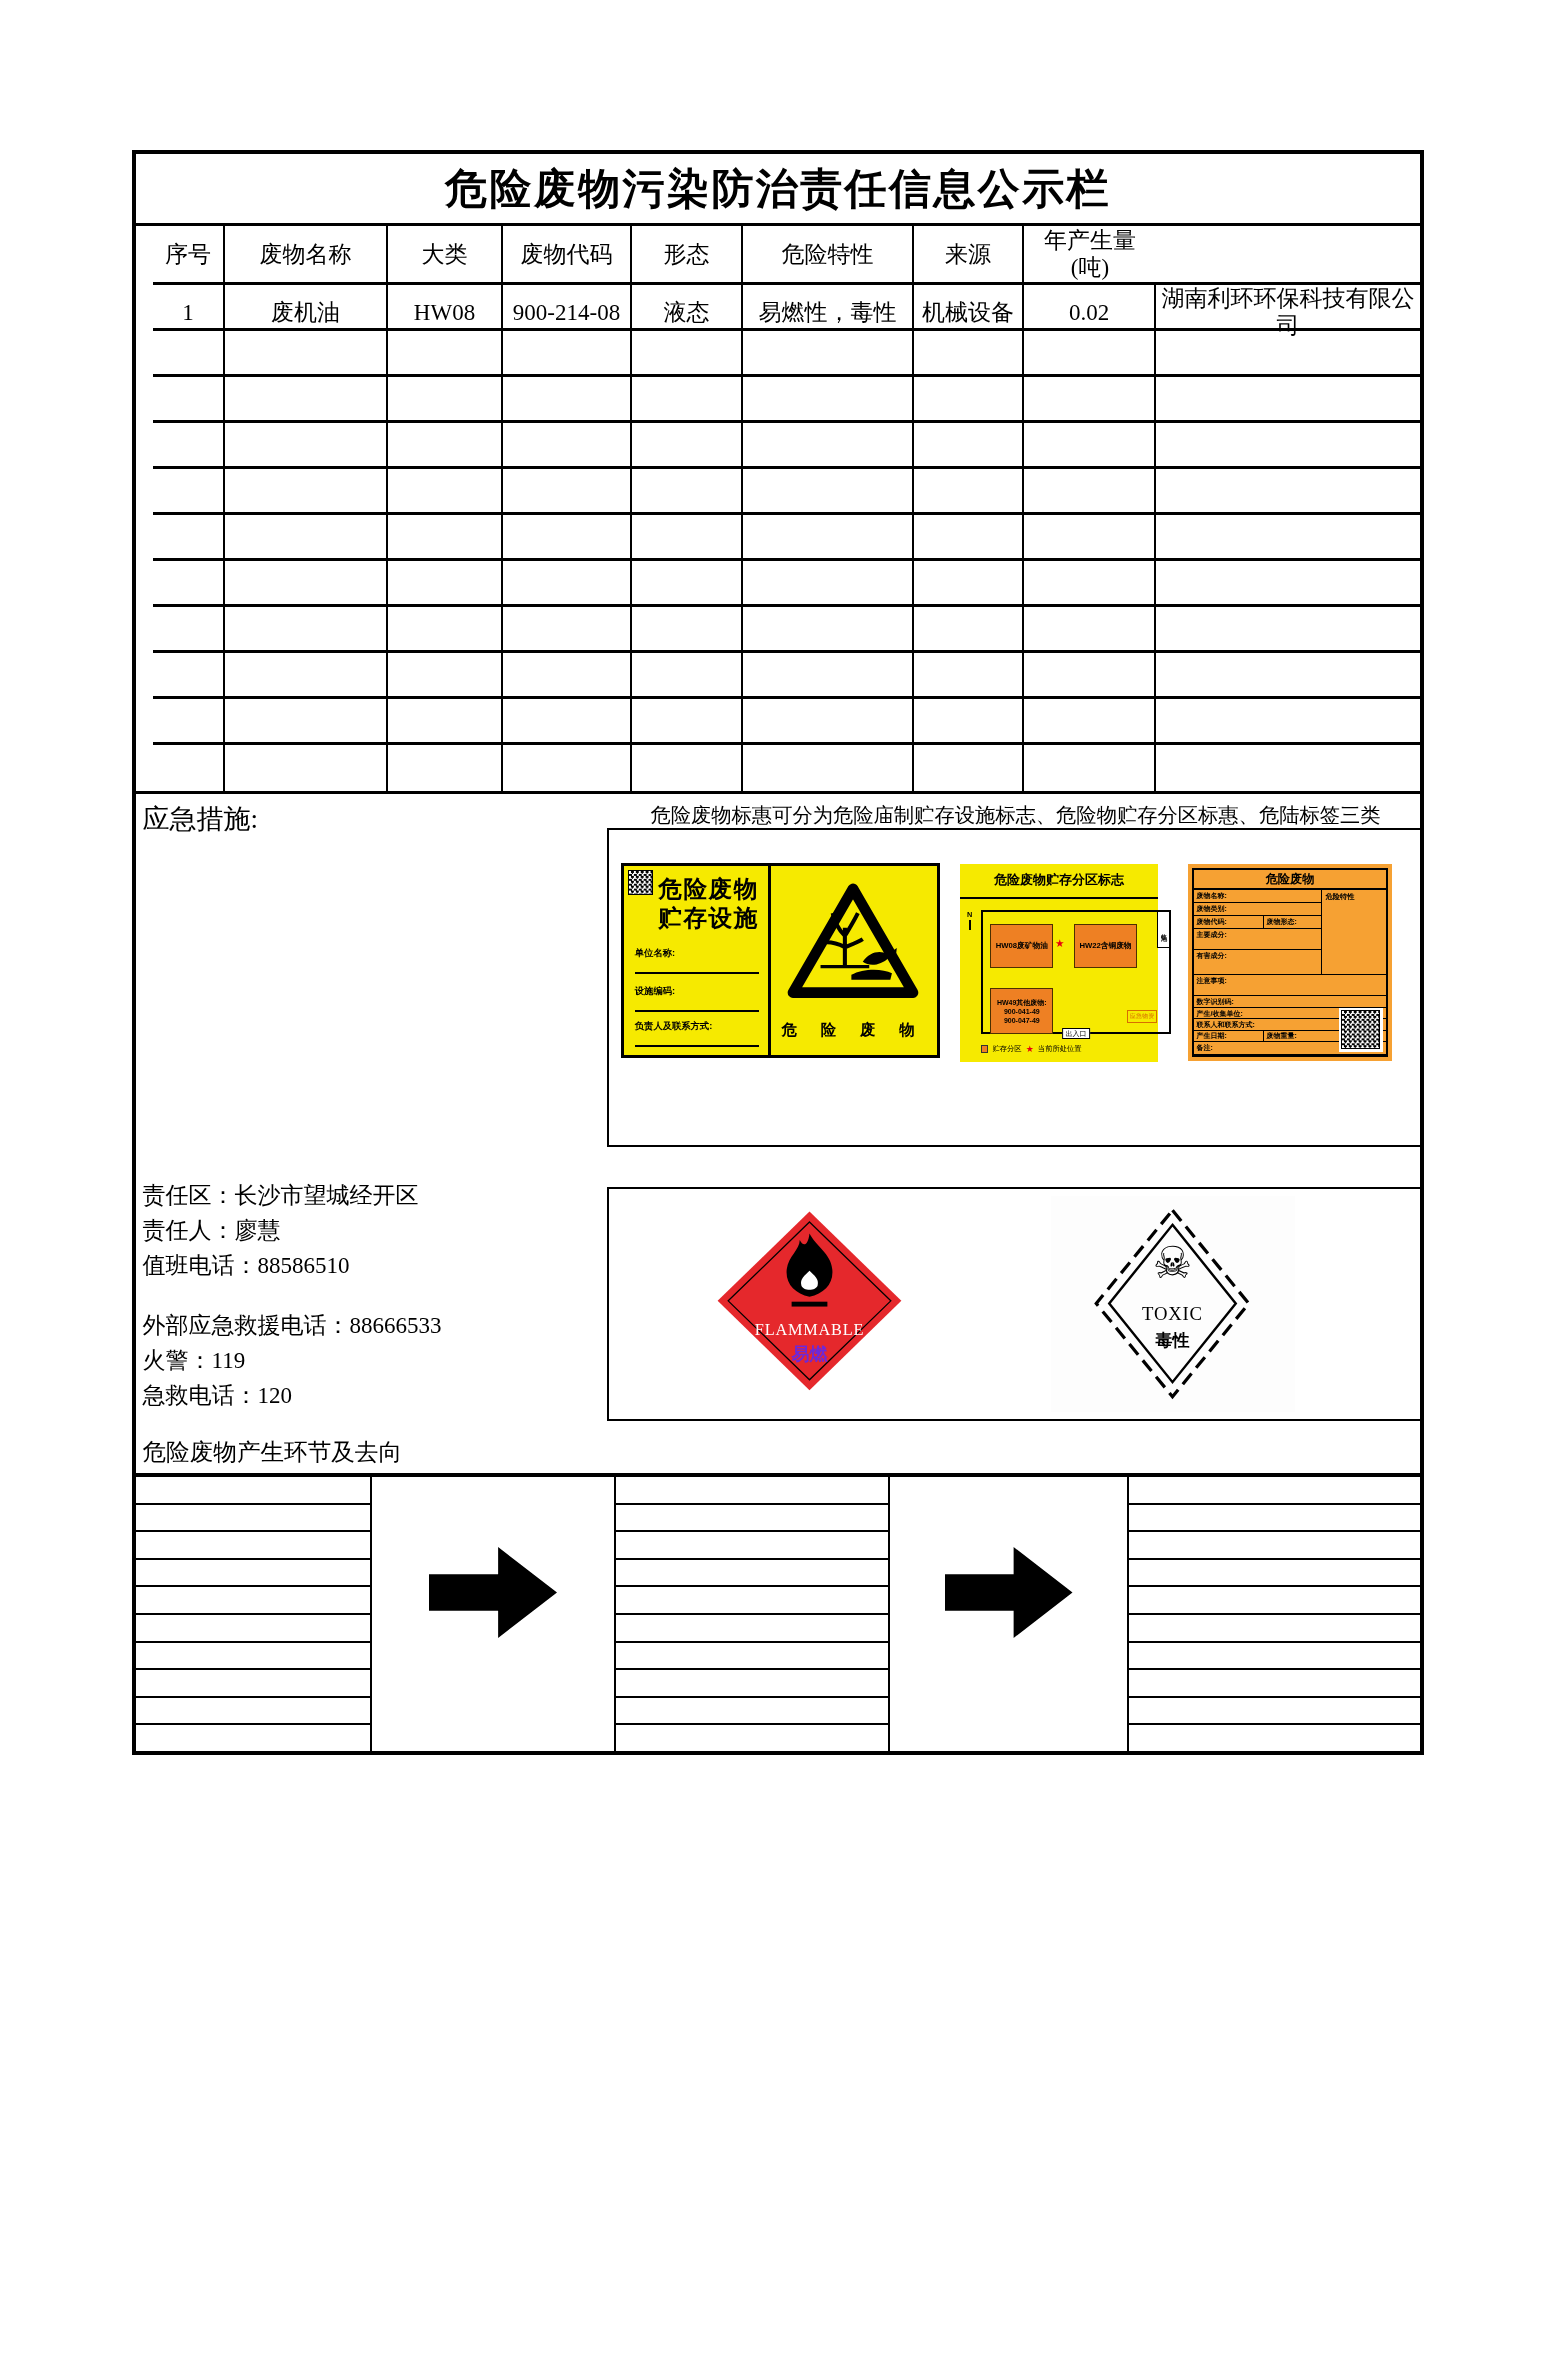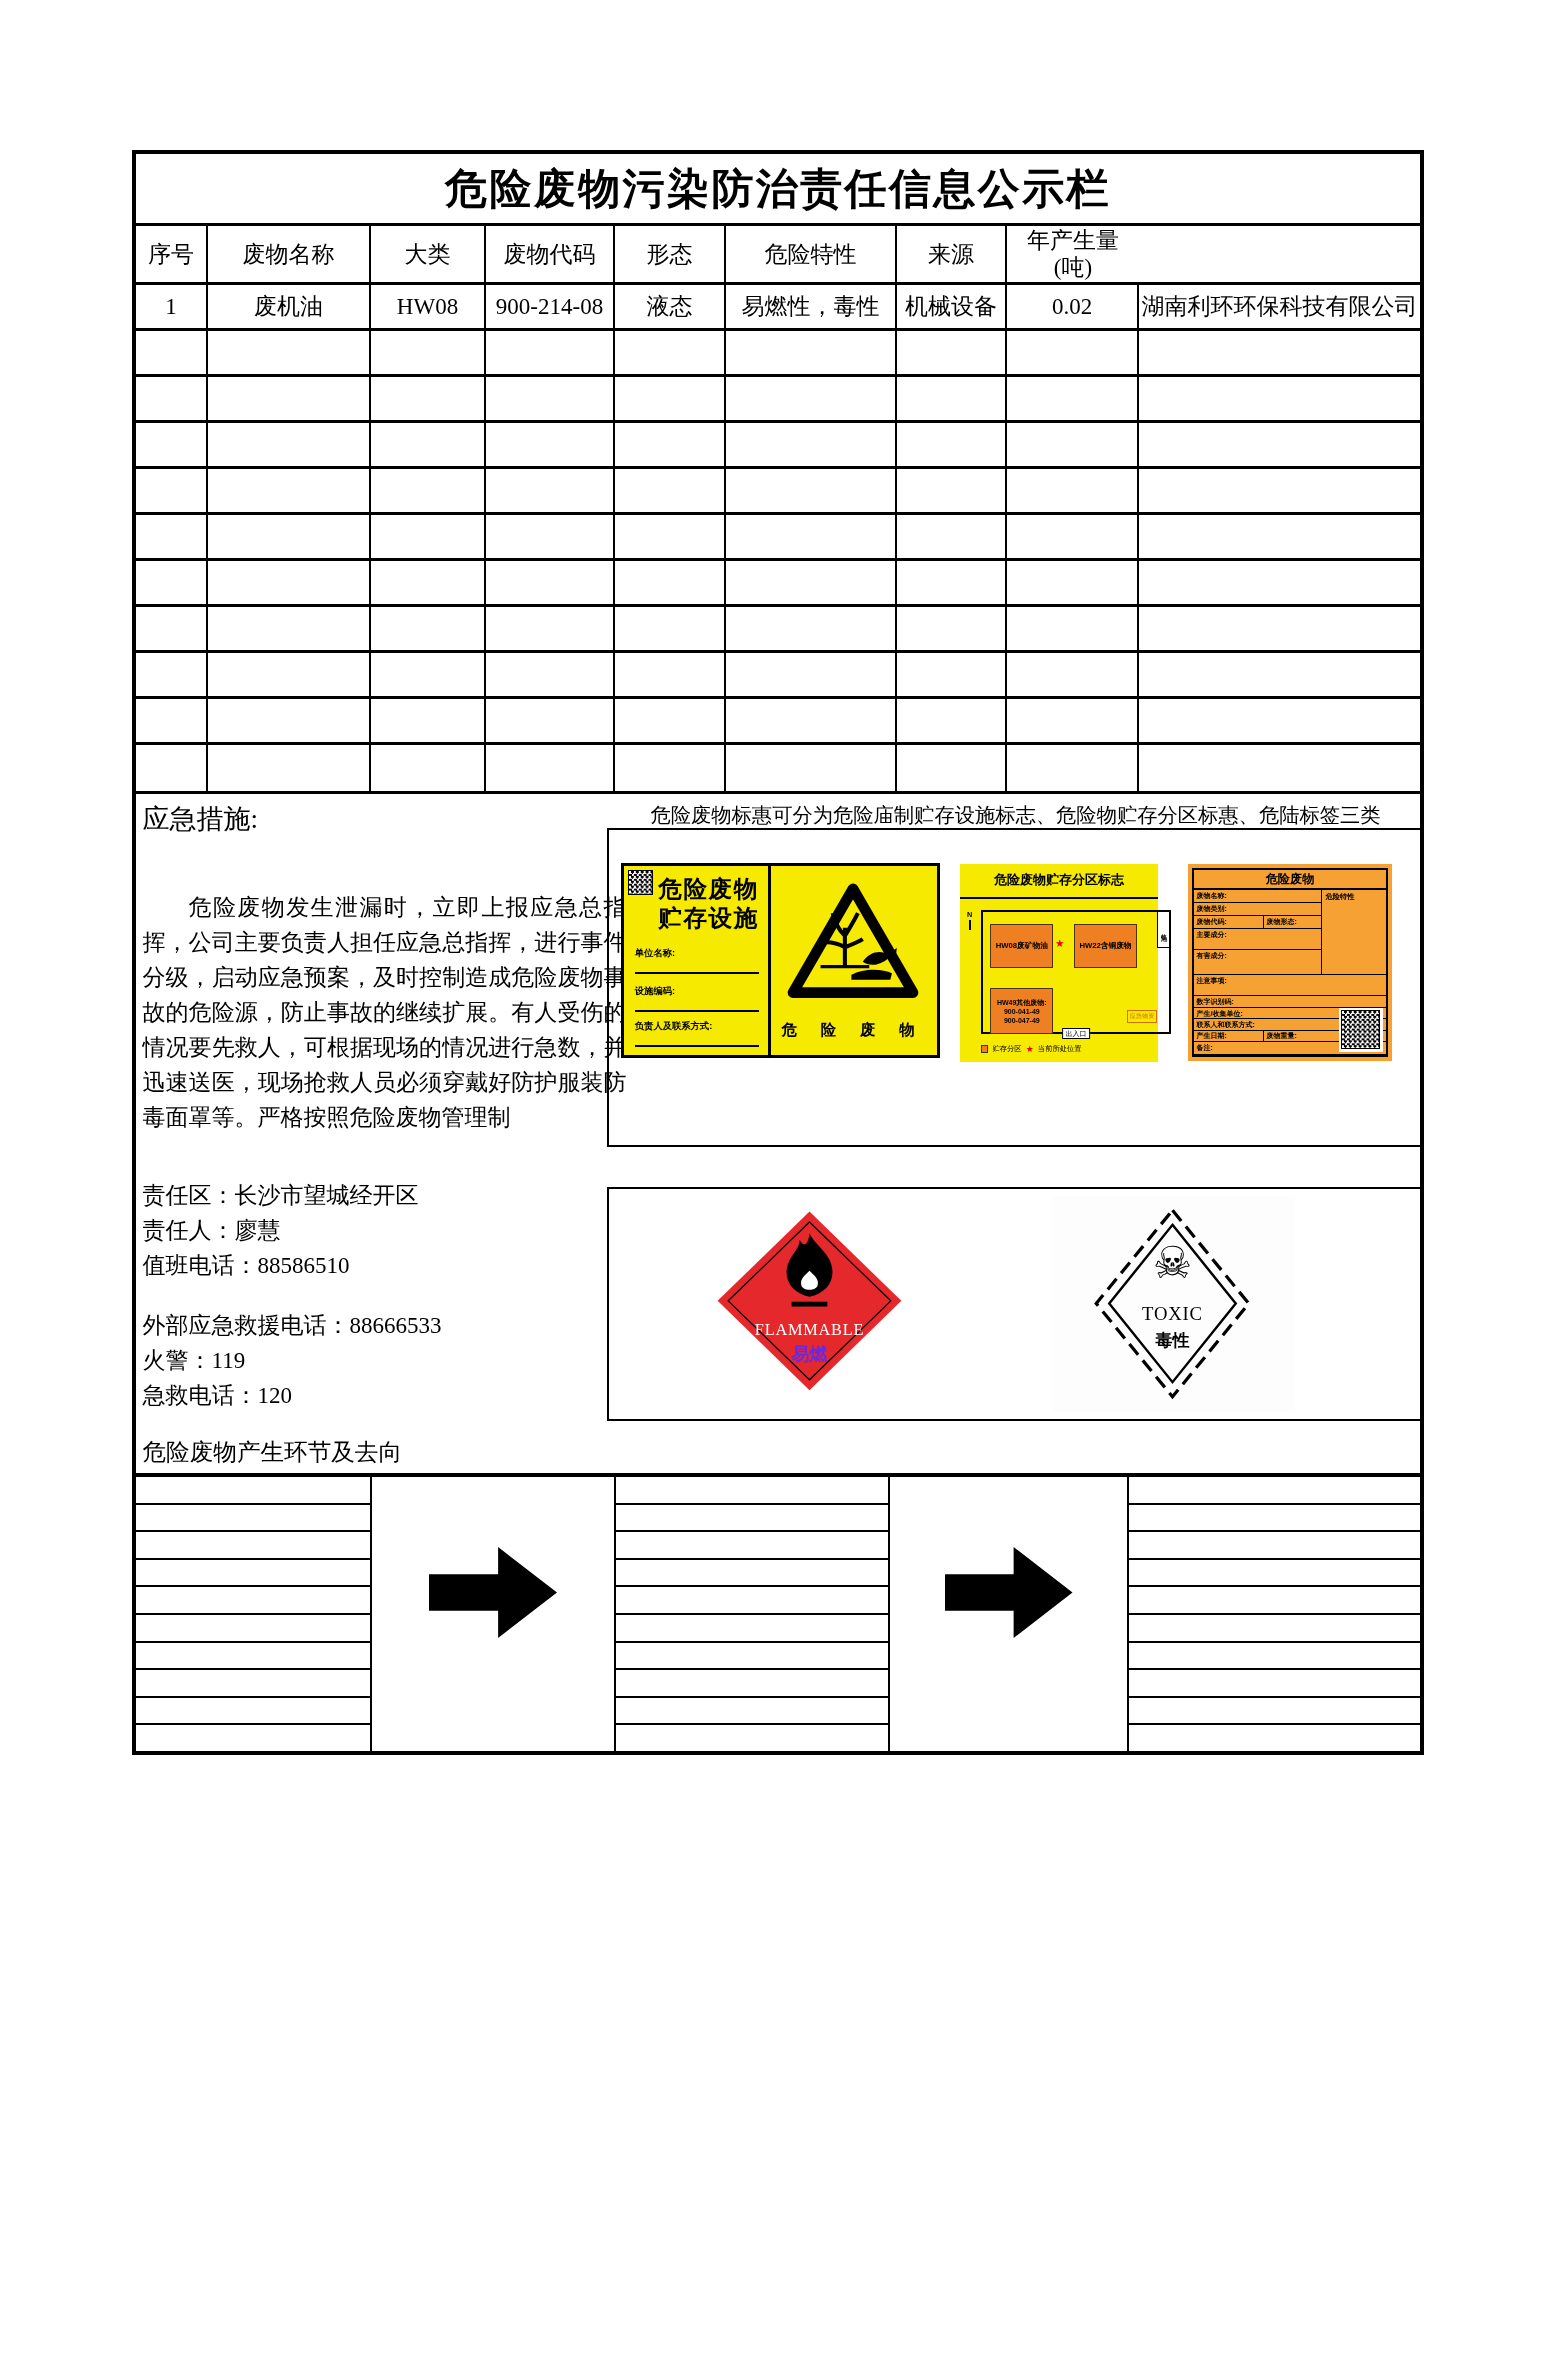--- a/index.html
+++ b/index.html
@@ -6,21 +6,21 @@
   html,body { width:1560px; height:2366px; background:#fff; }
   body { font-family:"Liberation Serif","DejaVu Serif",serif; color:#000; position:relative; }
 
   .doc { position:absolute; left:132px; top:150px; width:1292px; }
 
   
   .tbl { border:4.1px solid #000; border-bottom:3.3px solid #000; }
   .title-row { height:72px; border-bottom:3.3px solid #000; display:flex; align-items:center; justify-content:center;
                font-size:42px; font-weight:bold; letter-spacing:2.4px; }
   .grid { display:grid; grid-template-columns:72px 163px 115px 129px 111px 171px 110px 132px 1fr; }
-  .trow { border-bottom:3.3px solid #000; }
+  .trow { border-bottom:3.3px solid #000;margin-left:17px; }
   #empty-rows .trow:last-child { border-bottom:none; }
   .cell { border-right:2.4px solid #000; display:flex; flex-direction:column; align-items:center; justify-content:center;
           text-align:center; font-size:23px; line-height:27px; }
   .cell:last-child { border-right:none; }
   .h-header { height:59px; }
   .h-data { height:46px; font-size:23.6px; }
   .h-empty { height:46px; }
 
   
   .sec2 { position:relative; height:683px; border:4.1px solid #000; border-top:none; }
@@ -262,21 +262,20 @@
           <div class="cell"></div>
           <div class="cell"></div>
         </div>
       </div>
   </div>
 
   <div class="sec2">
     <div class="em-label">应急措施:</div>
     <div class="signs-note">危险废物标惠可分为危险庙制贮存设施标志、危险物贮存分区标惠、危陆标签三类</div>
 
-    <div class="para">危险废物发生泄漏时，立即上报应急总指挥，公司主要负责人担任应急总指挥，进行事件分级，启动应急预案，及时控制造成危险废物事故的危险源，防止事故的继续扩展。有人受伤的情况要先救人，可根据现场的情况进行急数，并迅速送医，现场抢救人员必须穿戴好防护服装防毒面罩等。严格按照危险废物管理制</div>
 
     <div class="resp">
       <div>责任区：长沙市望城经开区</div>
       <div>责任人：廖慧</div>
       <div>值班电话：88586510</div>
       <div class="resp-gap"></div>
       <div>外部应急救援电话：88666533</div>
       <div>火警：119</div>
       <div>急救电话：120</div>
     </div>

